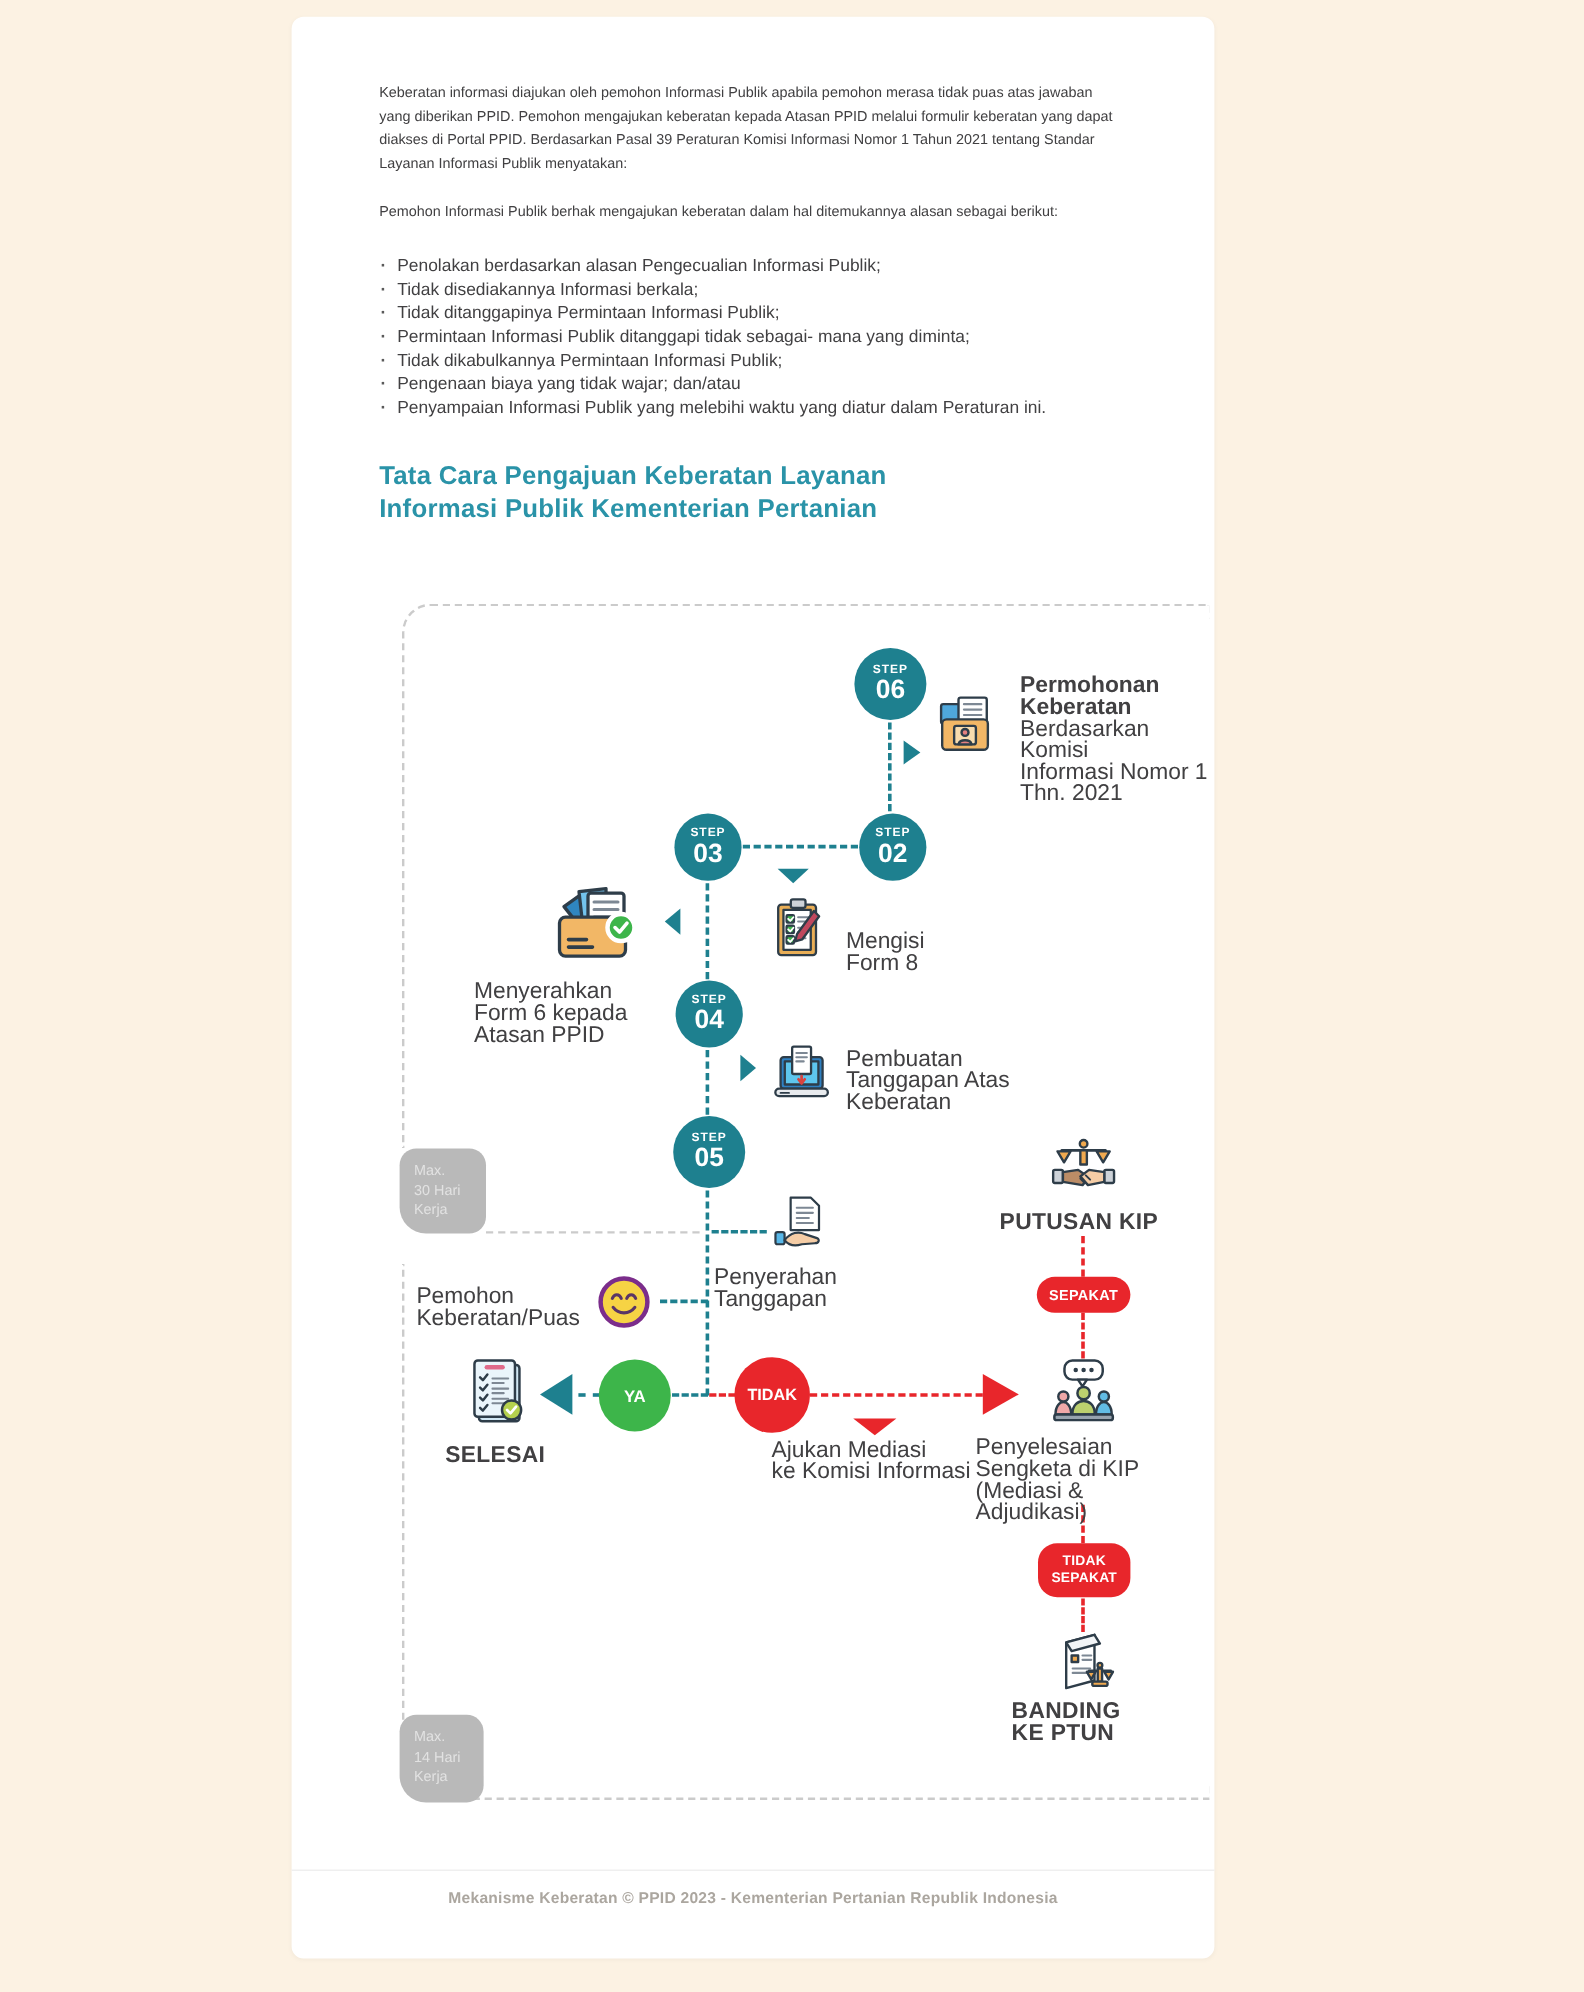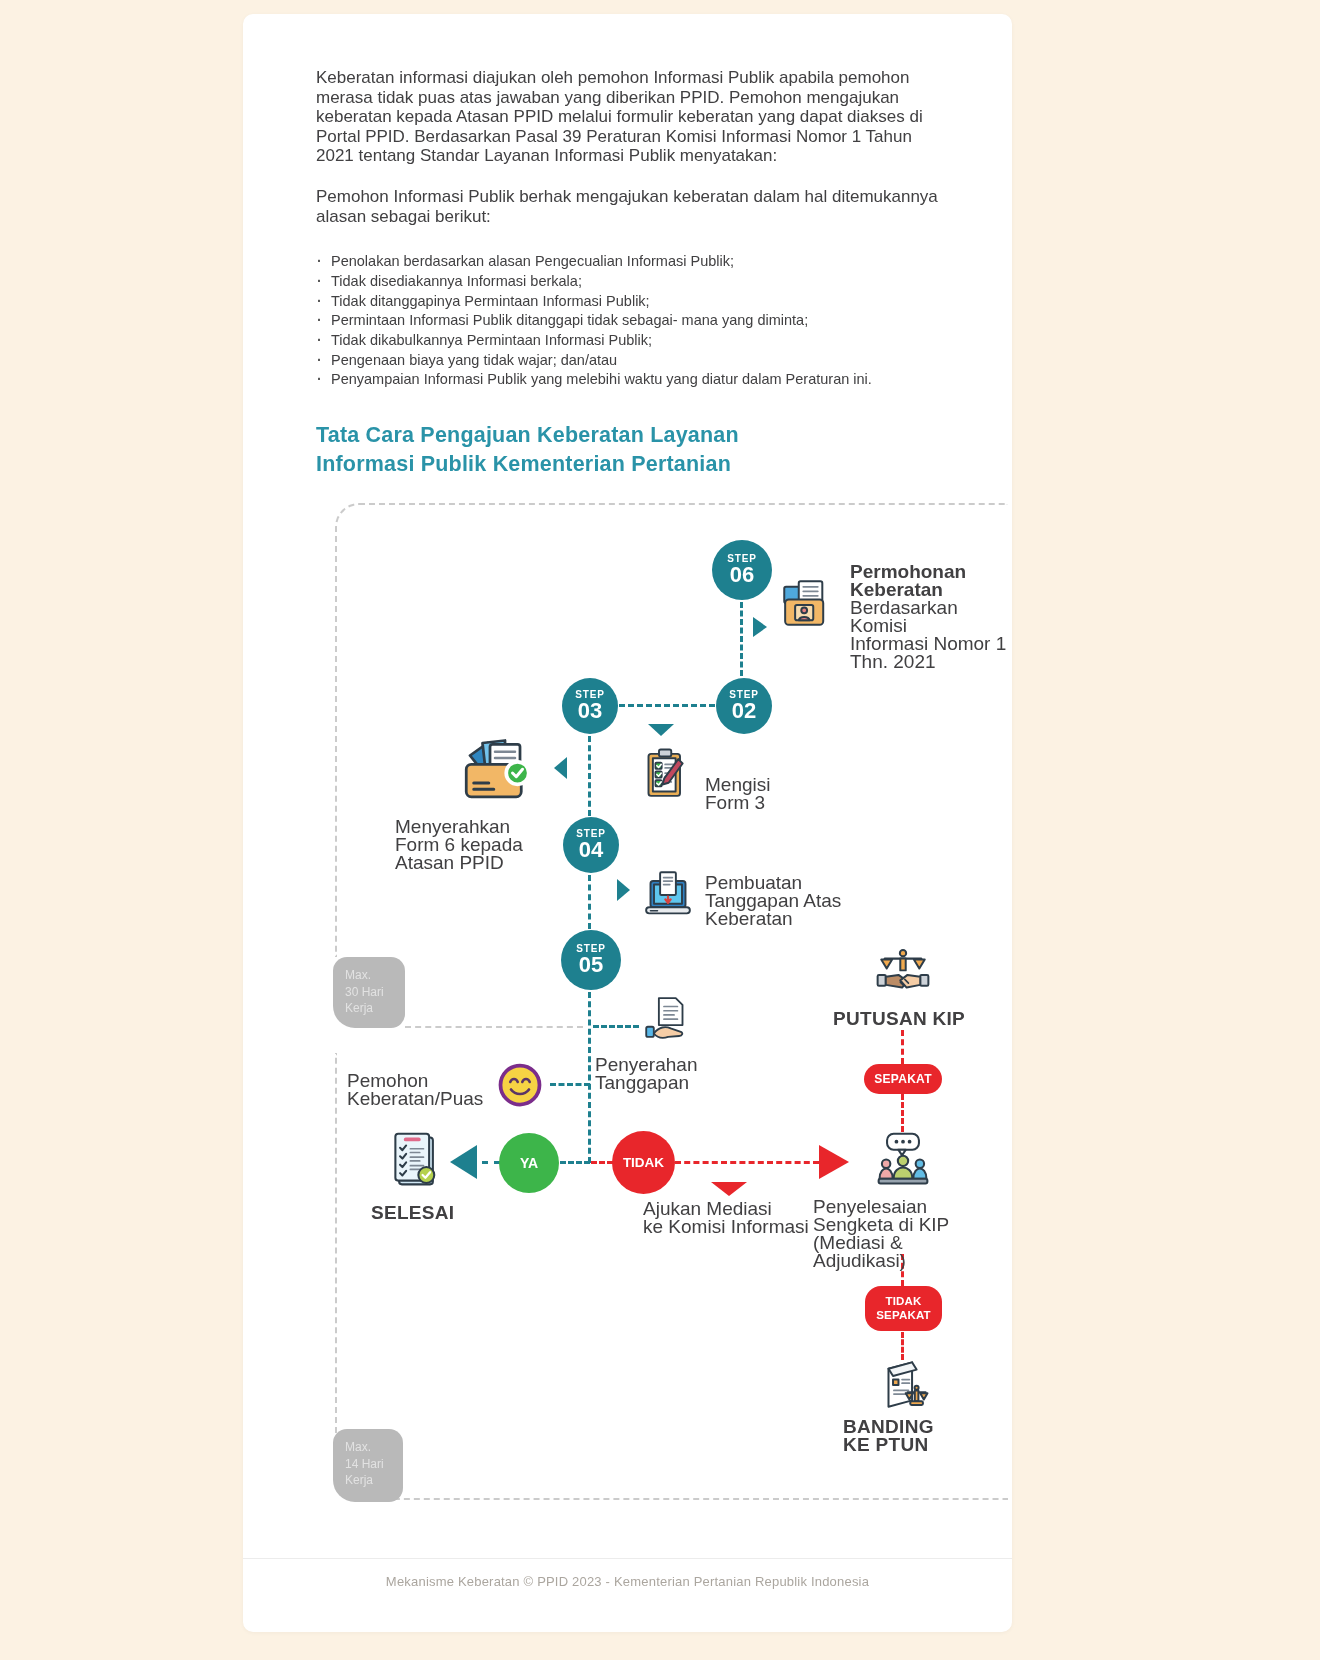--- a/index.html
+++ b/index.html
@@ -28,21 +28,21 @@
     background:#ffffff;
     border-radius:10px;
     box-shadow:0 1px 4px rgba(0,0,0,0.04);
   }
   .content{
     position:absolute;
     left:73px; top:54px;
     width:622px;
   }
   .para{
-    font-size:17px;
+    font-size:12px;
     line-height:19.6px;
     margin-bottom:21px;
   }
   .bullets{
     list-style:none;
     margin-top:26px;
   }
   .bullets li{
     font-size:14.5px;
     line-height:19.7px;
@@ -139,21 +139,21 @@
   .t-right{}
   .caps{letter-spacing:0.3px;}
 
   .footer-divider{
     position:absolute;left:0;top:1544px;width:100%;
     border-top:1px solid #ececec;
   }
   .footer{
     position:absolute;top:1560px;width:100%;
     text-align:center;
-    font-size:13px;color:#aba69f;letter-spacing:0.2px;
+    font-size:13px;color:#aba69f;letter-spacing:0.2px;font-weight:bold;
   }
   svg{display:block;width:100%;height:100%;}
 </style>
 </head>
 <body>
 
 <div class="card">
 
   <div class="content">
     <p class="para">Keberatan informasi diajukan oleh pemohon Informasi Publik apabila pemohon merasa tidak puas atas jawaban yang diberikan PPID. Pemohon mengajukan keberatan kepada Atasan PPID melalui formulir keberatan yang dapat diakses di Portal PPID. Berdasarkan Pasal 39 Peraturan Komisi Informasi Nomor 1 Tahun 2021 tentang Standar Layanan Informasi Publik menyatakan:</p>
@@ -384,21 +384,21 @@
     </div>
 
     <div class="abs lbl" style="left:607px;top:549px;width:160px;">
       <div class="lbl-b pre">Permohonan
 Keberatan</div>
       <div class="pre">Berdasarkan Komisi
 Informasi Nomor 1
 Thn. 2021</div>
     </div>
     <div class="abs lbl pre" style="left:462px;top:762px;">Mengisi
-Form 3</div>
+Form 8</div>
     <div class="abs lbl pre t-center" style="left:152px;top:804px;width:172px;">Menyerahkan
 Form 6 kepada
 Atasan PPID</div>
     <div class="abs lbl pre" style="left:462px;top:860px;">Pembuatan
 Tanggapan Atas
 Keberatan</div>
     <div class="abs lbl pre t-center" style="left:352px;top:1042px;width:146px;">Penyerahan
 Tanggapan</div>
     <div class="abs lbl pre t-right" style="left:104px;top:1058px;width:142px;">Pemohon
 Keberatan/Puas</div>

